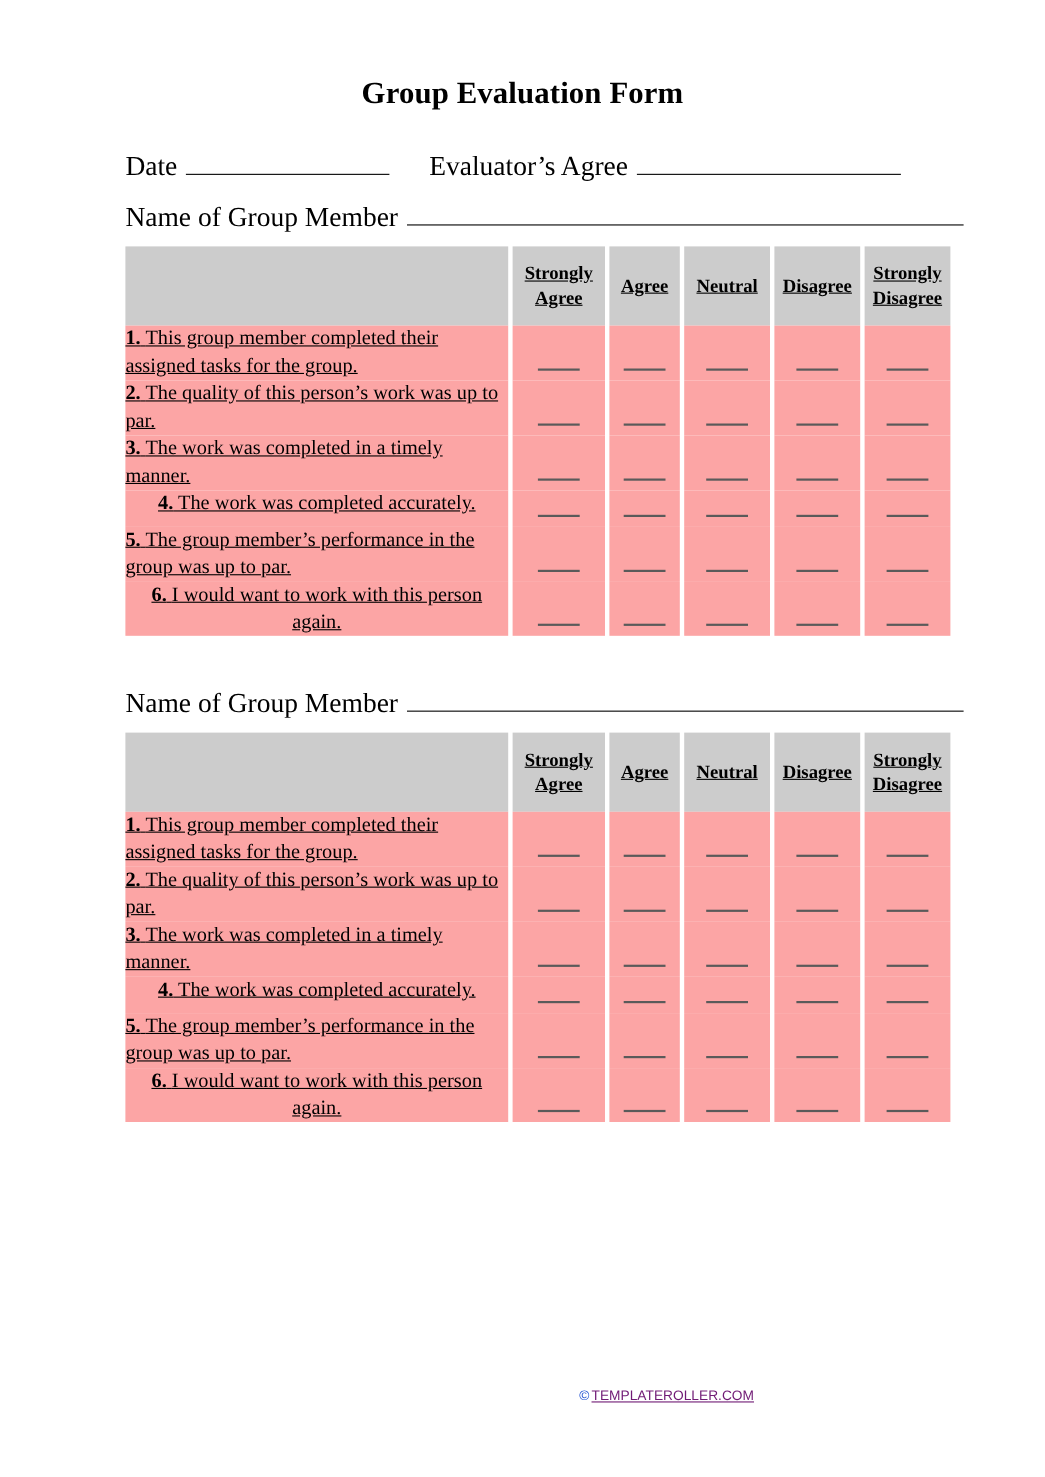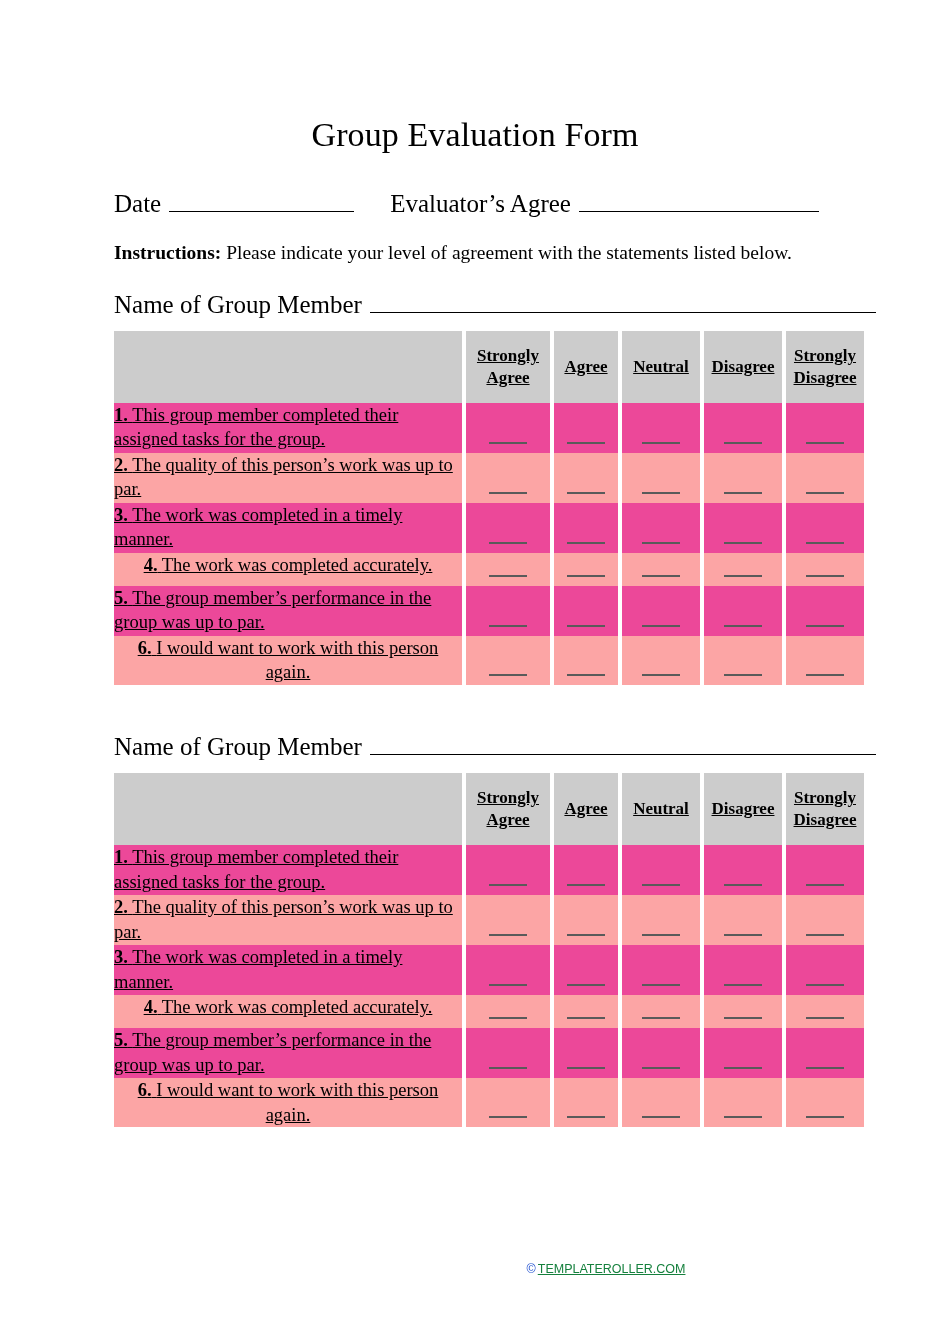--- a/index.html
+++ b/index.html
@@ -26,25 +26,25 @@
   .content {
     position: absolute;
     left: 114px;
     top: 0;
     width: 722px;
   }
 
   
   .doc-title {
     text-align: center;
-    font-weight: normal;
-    font-size: 34px;
+    font-weight: bold;
+    font-size: 28px;
     line-height: 1;
     margin: 0;
-    padding-top: 118px;
+    padding-top: 72px;
     letter-spacing: 0.1px;
   }
 
   
   .field-row {
     margin-top: 38px;
     font-size: 19.5px;
     line-height: 1.15;
     white-space: nowrap;
     position: relative;
@@ -142,61 +142,60 @@
     position: absolute;
     left: 50%;
     transform: translateX(-50%);
     bottom: 9px;
     width: 38px;
     border-bottom: 2.2px solid #5a5a5a;
     height: 0;
   }
 
   tr.shaded td { background: #fca5a5; }
-  tr.plain  td { background: #ec4899; }
+  tr.plain  td { background: #fca5a5; }
 
   tr.r-tall td.stmt, tr.r-tall td.mark { height: 50px; }
   tr.r-short td.stmt, tr.r-short td.mark { height: 33px; text-align: center; }
 
   
   .footer {
     position: absolute;
     left: 0;
     top: 1262px;
     width: 950px;
     text-align: center;
     font-family: "Liberation Sans", "DejaVu Sans", sans-serif;
     font-size: 12.5px;
   }
   .footer .copy {
     color: #2050d0;
     margin-right: 2px;
   }
   .footer .site {
-    color: #15803d;
+    color: #701a75;
     text-decoration: underline;
   }
   .footer-inner {
     display: inline-block;
     margin-left: 262px;
   }
 </style>
 </head>
 <body>
 
 <div class="page">
   <div class="content">
 
     <h1 class="doc-title">Group Evaluation Form</h1>
 
     <div class="field-row">
       <span class="field-label">Date</span><span class="rule rule-date"></span><span class="gap-mid"></span><span class="field-label">Evaluator’s Agree</span><span class="rule rule-eval"></span>
     </div>
 
-    <p class="instructions"><b>Instructions:</b><span> Please indicate your level of agreement with the statements listed below.</span></p>
 
     <div class="member-row">
       <span class="field-label">Name of Group Member</span><span class="rule rule-member"></span>
     </div>
 
     <table class="eval">
       <colgroup>
         <col class="c-stmt">
           <col class="c-sa">
           <col class="c-a">

